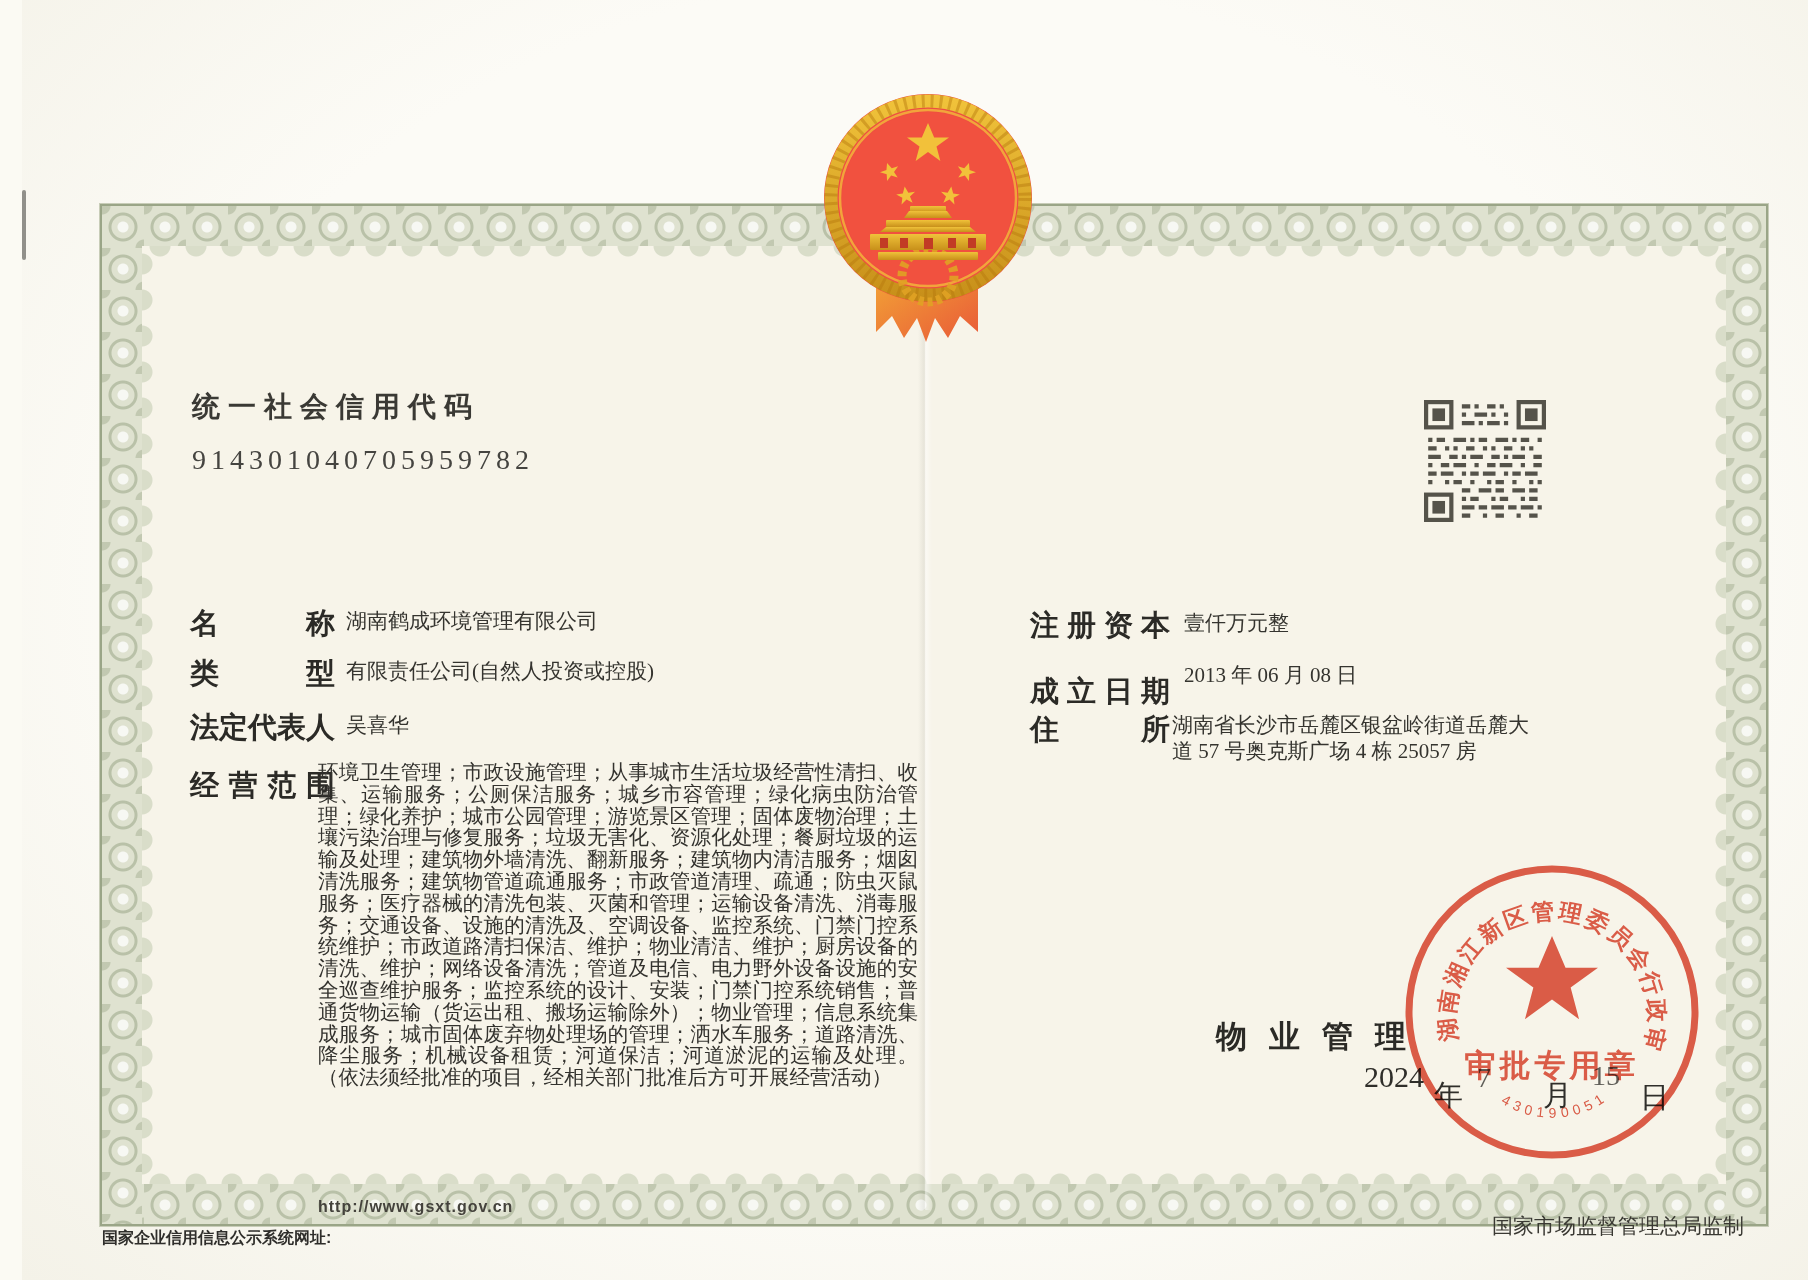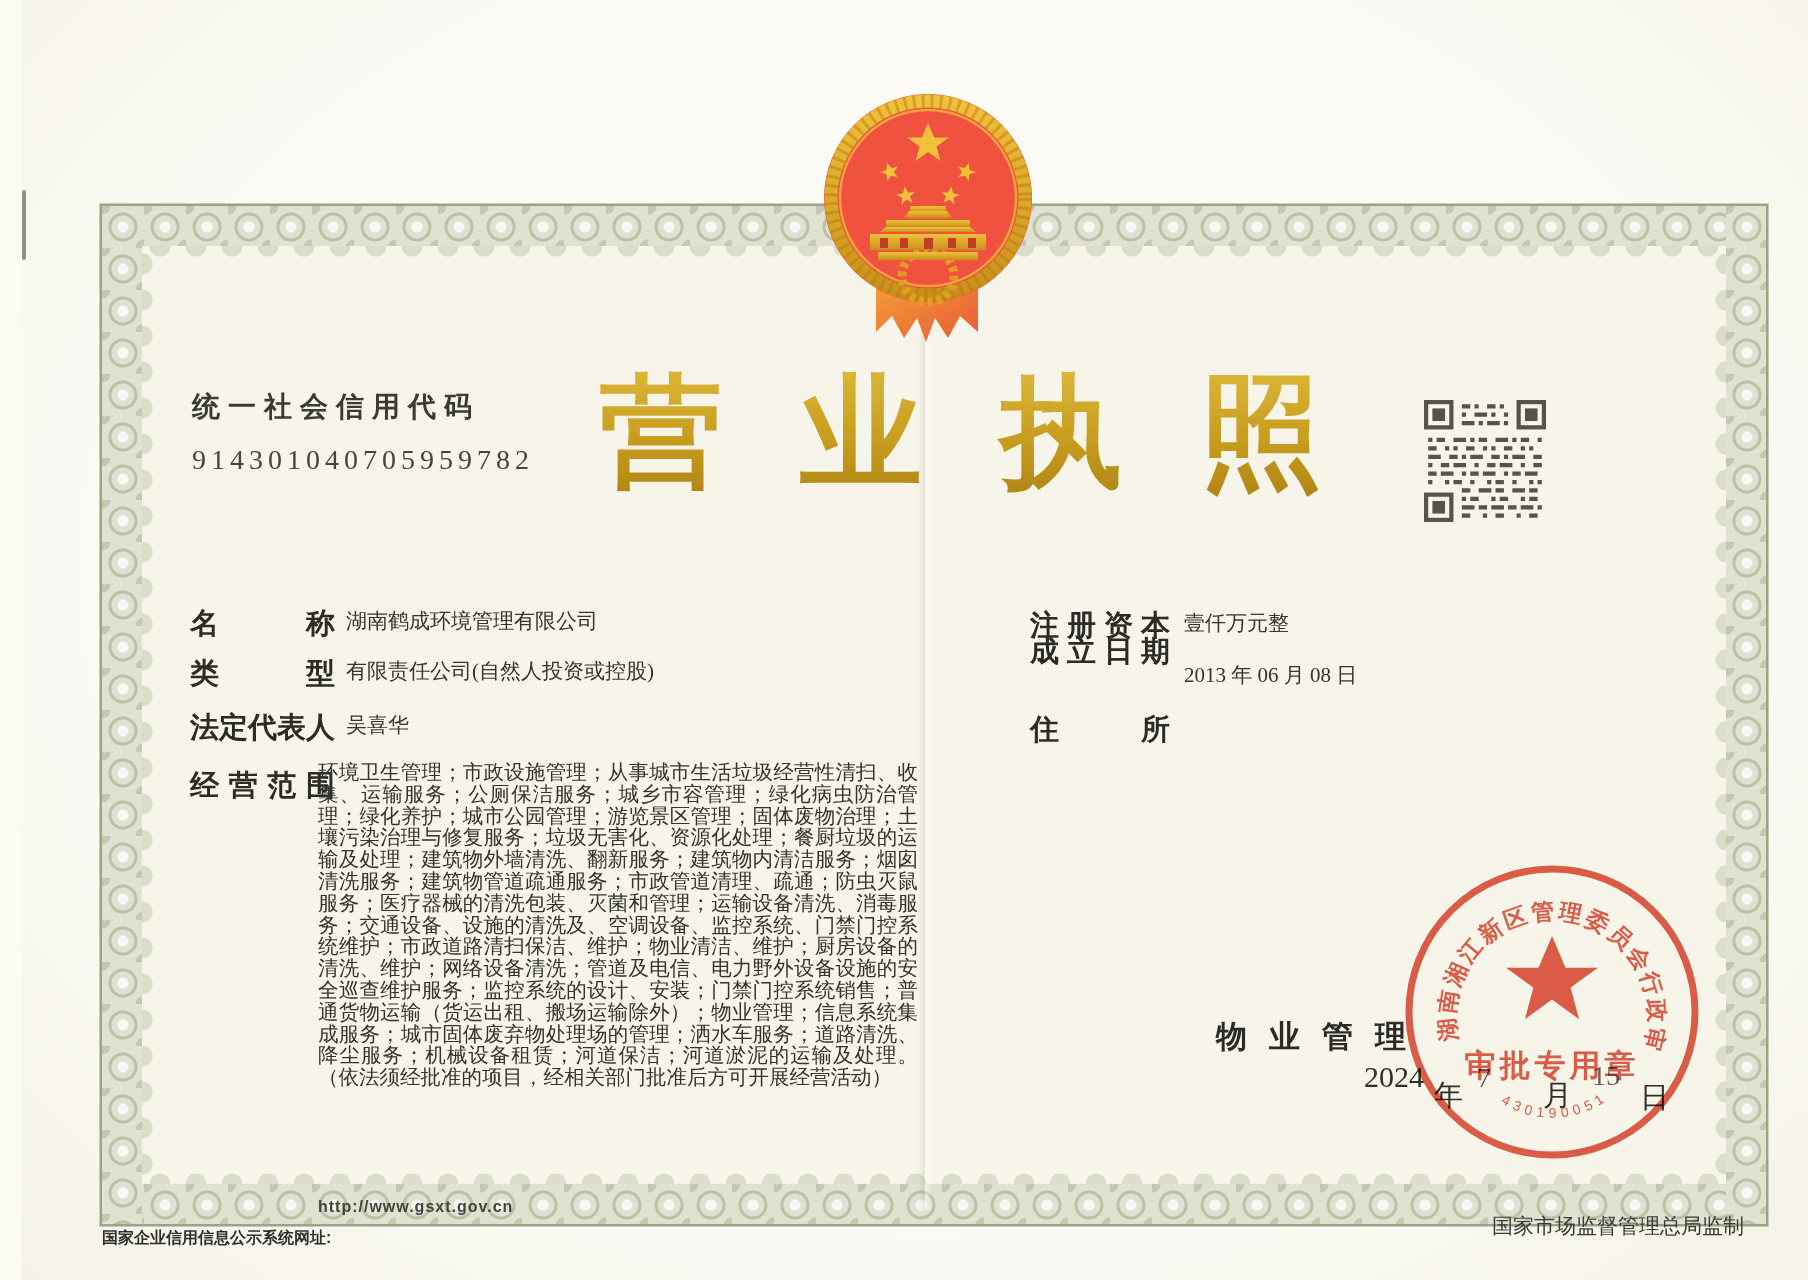--- a/index.html
+++ b/index.html
@@ -114,21 +114,20 @@
         <rect x="80" y="158" width="8" height="10"></rect>
       <rect x="104" y="158" width="9" height="11"></rect>
         <rect x="128" y="158" width="8" height="10"></rect>
       <rect x="148" y="158" width="8" height="10"></rect>
     </g>
   </svg>
 
   <div class="abs credit-label" style="left:170px;top:388px;">统一社会信用代码</div>
   <div class="abs credit-code" style="left:170px;top:444px;text-align:right;">914301040705959782</div>
 
-  <div class="abs title" style="left:578px;top:352px;">营业执照</div>
 
   <svg class="abs" style="left:1402px;top:400px;" width="122" height="122" viewBox="0 0 29 29">
     <rect x="0" y="0" width="29" height="29" fill="#f7f4e9"></rect>
     <g fill="#55534a">
       <rect x="0" y="0" width="7" height="7"></rect>
         <rect x="22" y="0" width="7" height="7"></rect>
         <rect x="0" y="22" width="7" height="7"></rect>
     </g>
     <g fill="#f7f4e9">
       <rect x="1" y="1" width="5" height="5"></rect>
@@ -165,24 +164,25 @@
 
   <div class="abs lbl" style="left:168px;top:708px;width:145px;">法定代表人</div>
   <div class="abs val" style="left:324px;top:712px;">吴喜华</div>
 
   <div class="abs lbl" style="left:168px;top:766px;width:145px;">经营范围</div>
   <div class="abs scope" style="left:296px;top:762px;width:600px;">环境卫生管理；市政设施管理；从事城市生活垃圾经营性清扫、收集、运输服务；公厕保洁服务；城乡市容管理；绿化病虫防治管理；绿化养护；城市公园管理；游览景区管理；固体废物治理；土壤污染治理与修复服务；垃圾无害化、资源化处理；餐厨垃圾的运输及处理；建筑物外墙清洗、翻新服务；建筑物内清洁服务；烟囱清洗服务；建筑物管道疏通服务；市政管道清理、疏通；防虫灭鼠服务；医疗器械的清洗包装、灭菌和管理；运输设备清洗、消毒服务；交通设备、设施的清洗及、空调设备、监控系统、门禁门控系统维护；市政道路清扫保洁、维护；物业清洁、维护；厨房设备的清洗、维护；网络设备清洗；管道及电信、电力野外设备设施的安全巡查维护服务；监控系统的设计、安装；门禁门控系统销售；普通货物运输（货运出租、搬场运输除外）；物业管理；信息系统集成服务；城市固体废弃物处理场的管理；洒水车服务；道路清洗、降尘服务；机械设备租赁；河道保洁；河道淤泥的运输及处理。（依法须经批准的项目，经相关部门批准后方可开展经营活动）</div>
 
   <div class="abs lbl" style="left:1008px;top:606px;width:140px;">注册资本</div>
   <div class="abs val" style="left:1162px;top:610px;">壹仟万元整</div>
 
-  <div class="abs lbl" style="left:1008px;top:632px;width:140px;">成立日期</div>
+  <div class="abs lbl" style="left:1008px;top:672px;width:140px;">成立日期</div>
   <div class="abs val" style="left:1162px;top:662px;">2013 年 06 月 08 日</div>
 
   <div class="abs lbl" style="left:1008px;top:710px;width:140px;">住所</div>
+  <div class="abs val" style="left:1150px;top:712px;width:372px;">湖南省长沙市岳麓区银盆岭街道岳麓大道 57 号奥克斯广场 4 栋 25057 房</div>
 
   <div class="abs reg-label" style="left:1194px;top:1016px;">物业管理</div>
   <div class="abs datebit" style="left:1342px;top:1060px;font-size:30px;">2024</div>
   <div class="abs datebit" style="left:1412px;top:1076px;font-size:29px;">年</div>
   <div class="abs datebit ghost" style="left:1455px;top:1062px;font-size:28px;">7</div>
   <div class="abs datebit" style="left:1521px;top:1076px;font-size:29px;">月</div>
   <div class="abs datebit ghost" style="left:1570px;top:1060px;font-size:28px;">15</div>
   <div class="abs datebit" style="left:1618px;top:1078px;font-size:29px;">日</div>
 
   <svg class="abs" style="left:1380px;top:860px;mix-blend-mode:multiply;" width="300" height="300" viewBox="0 0 300 300">

